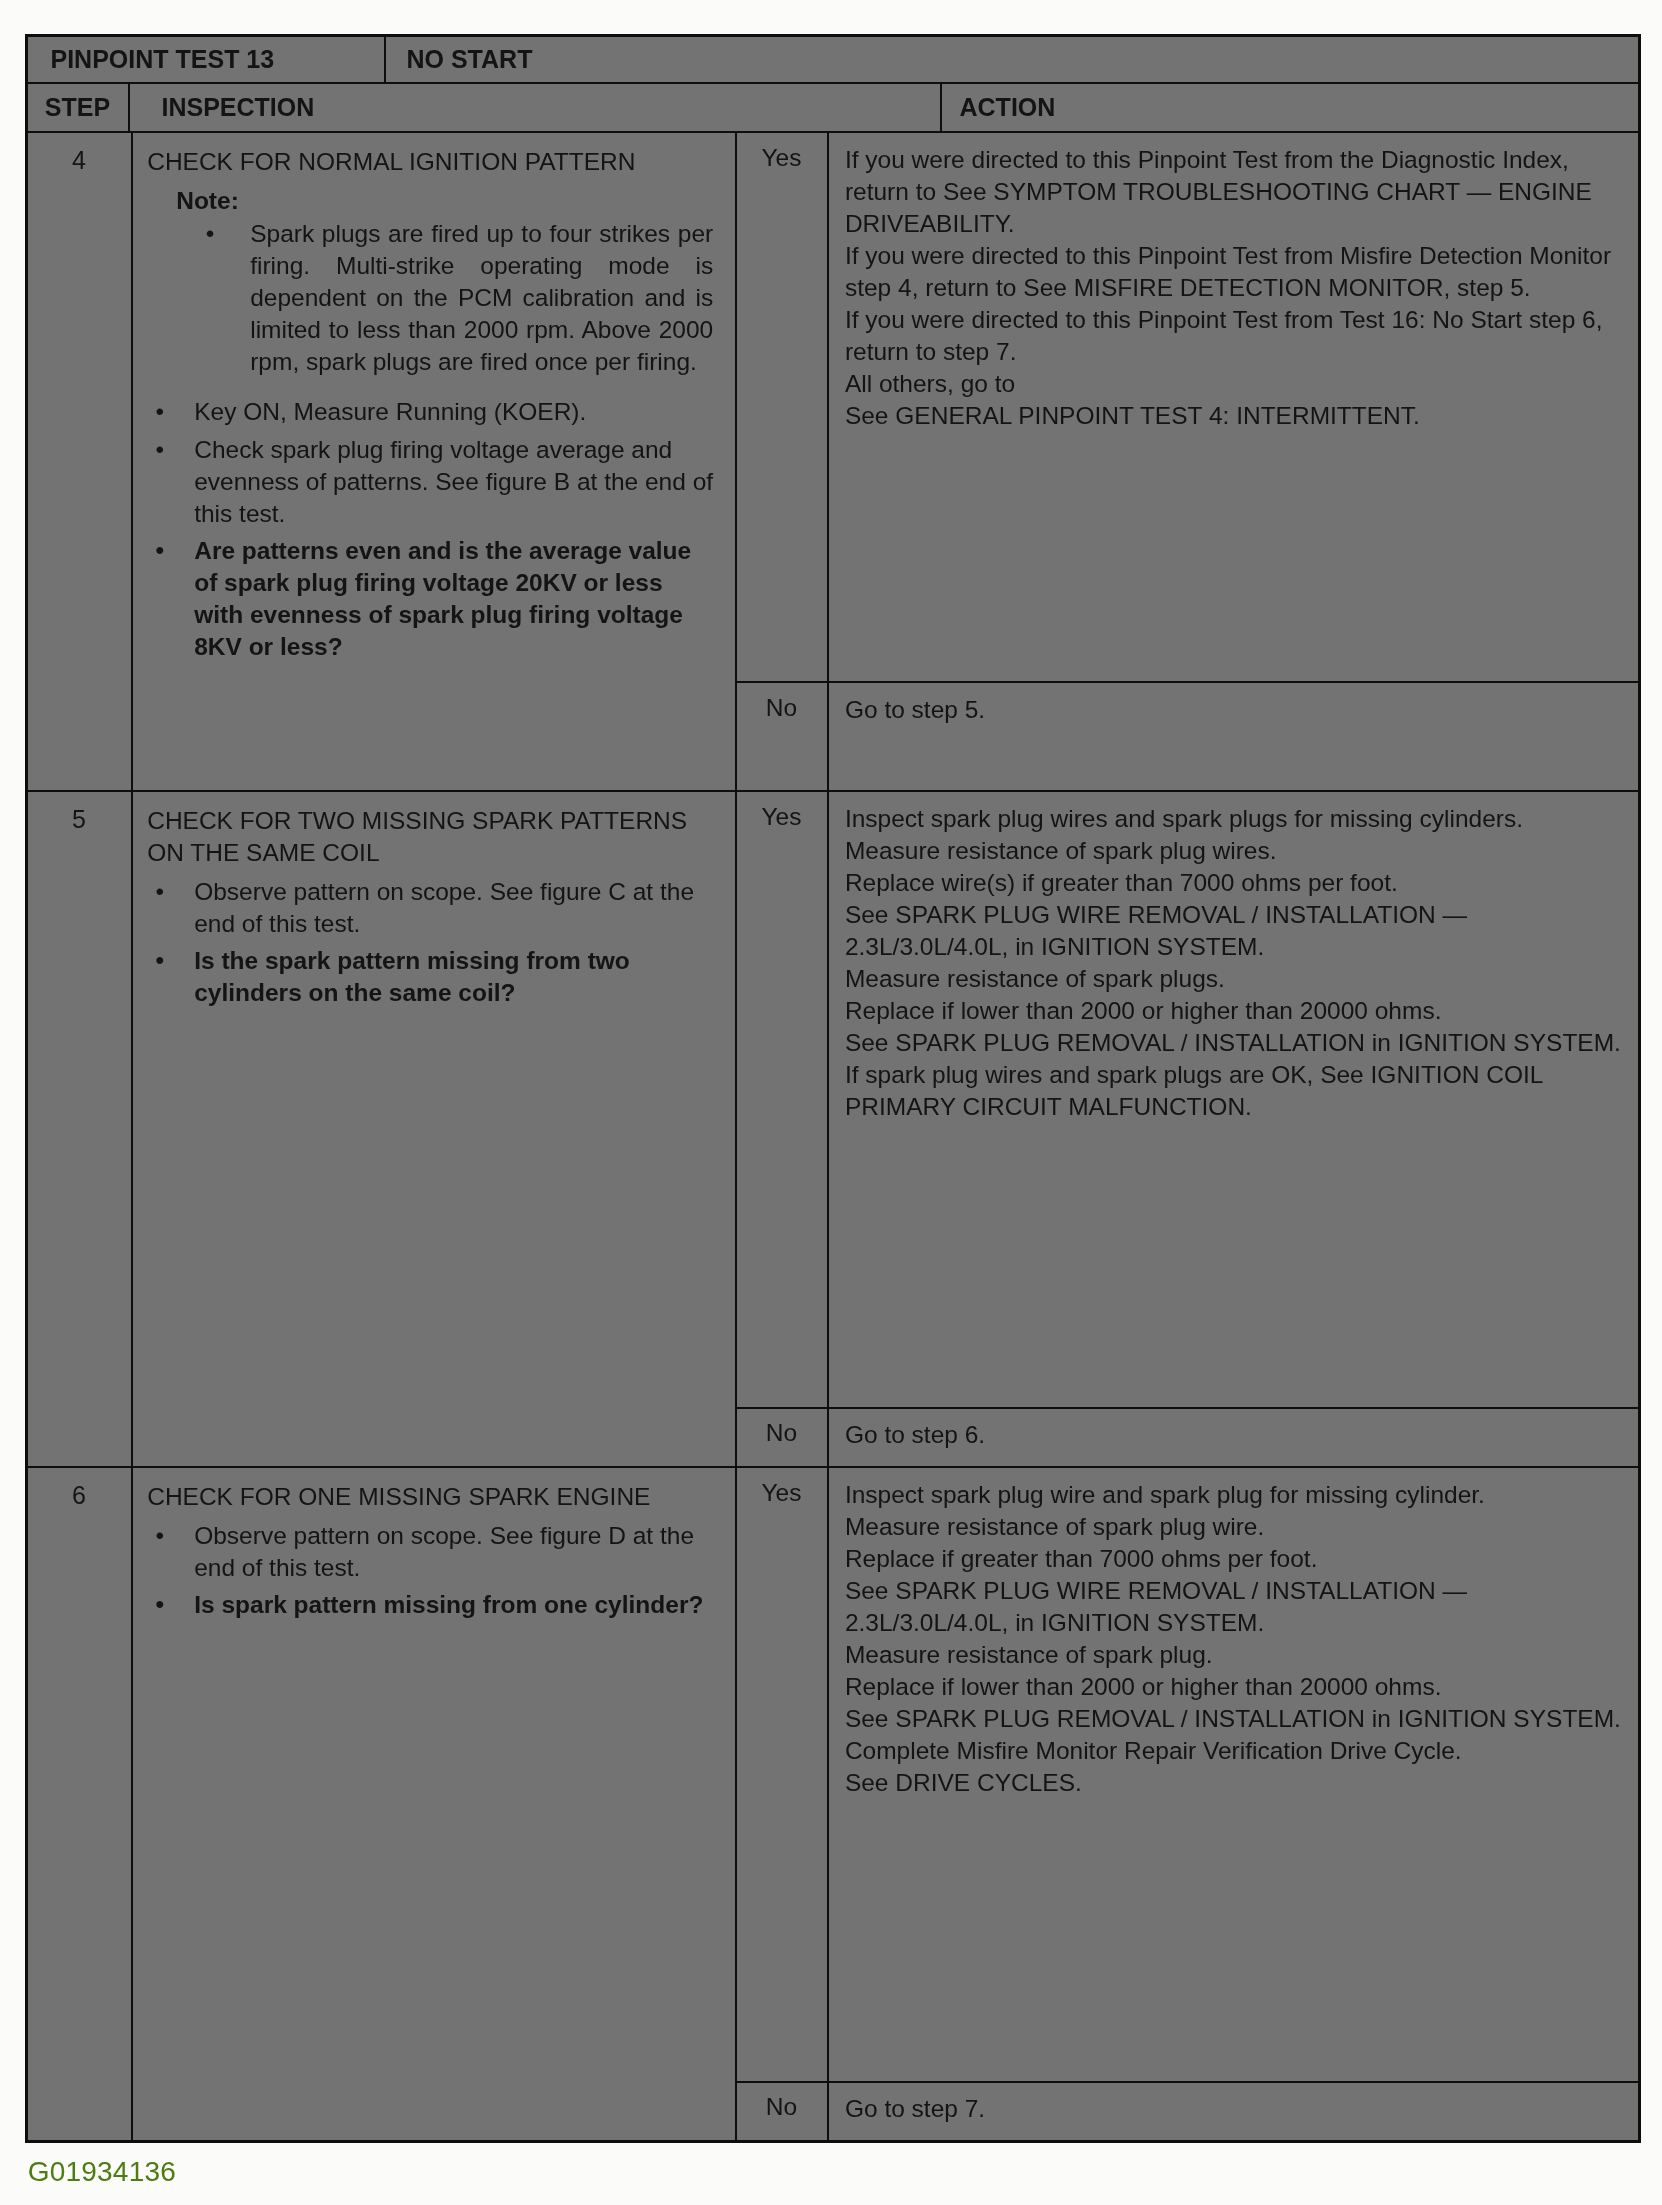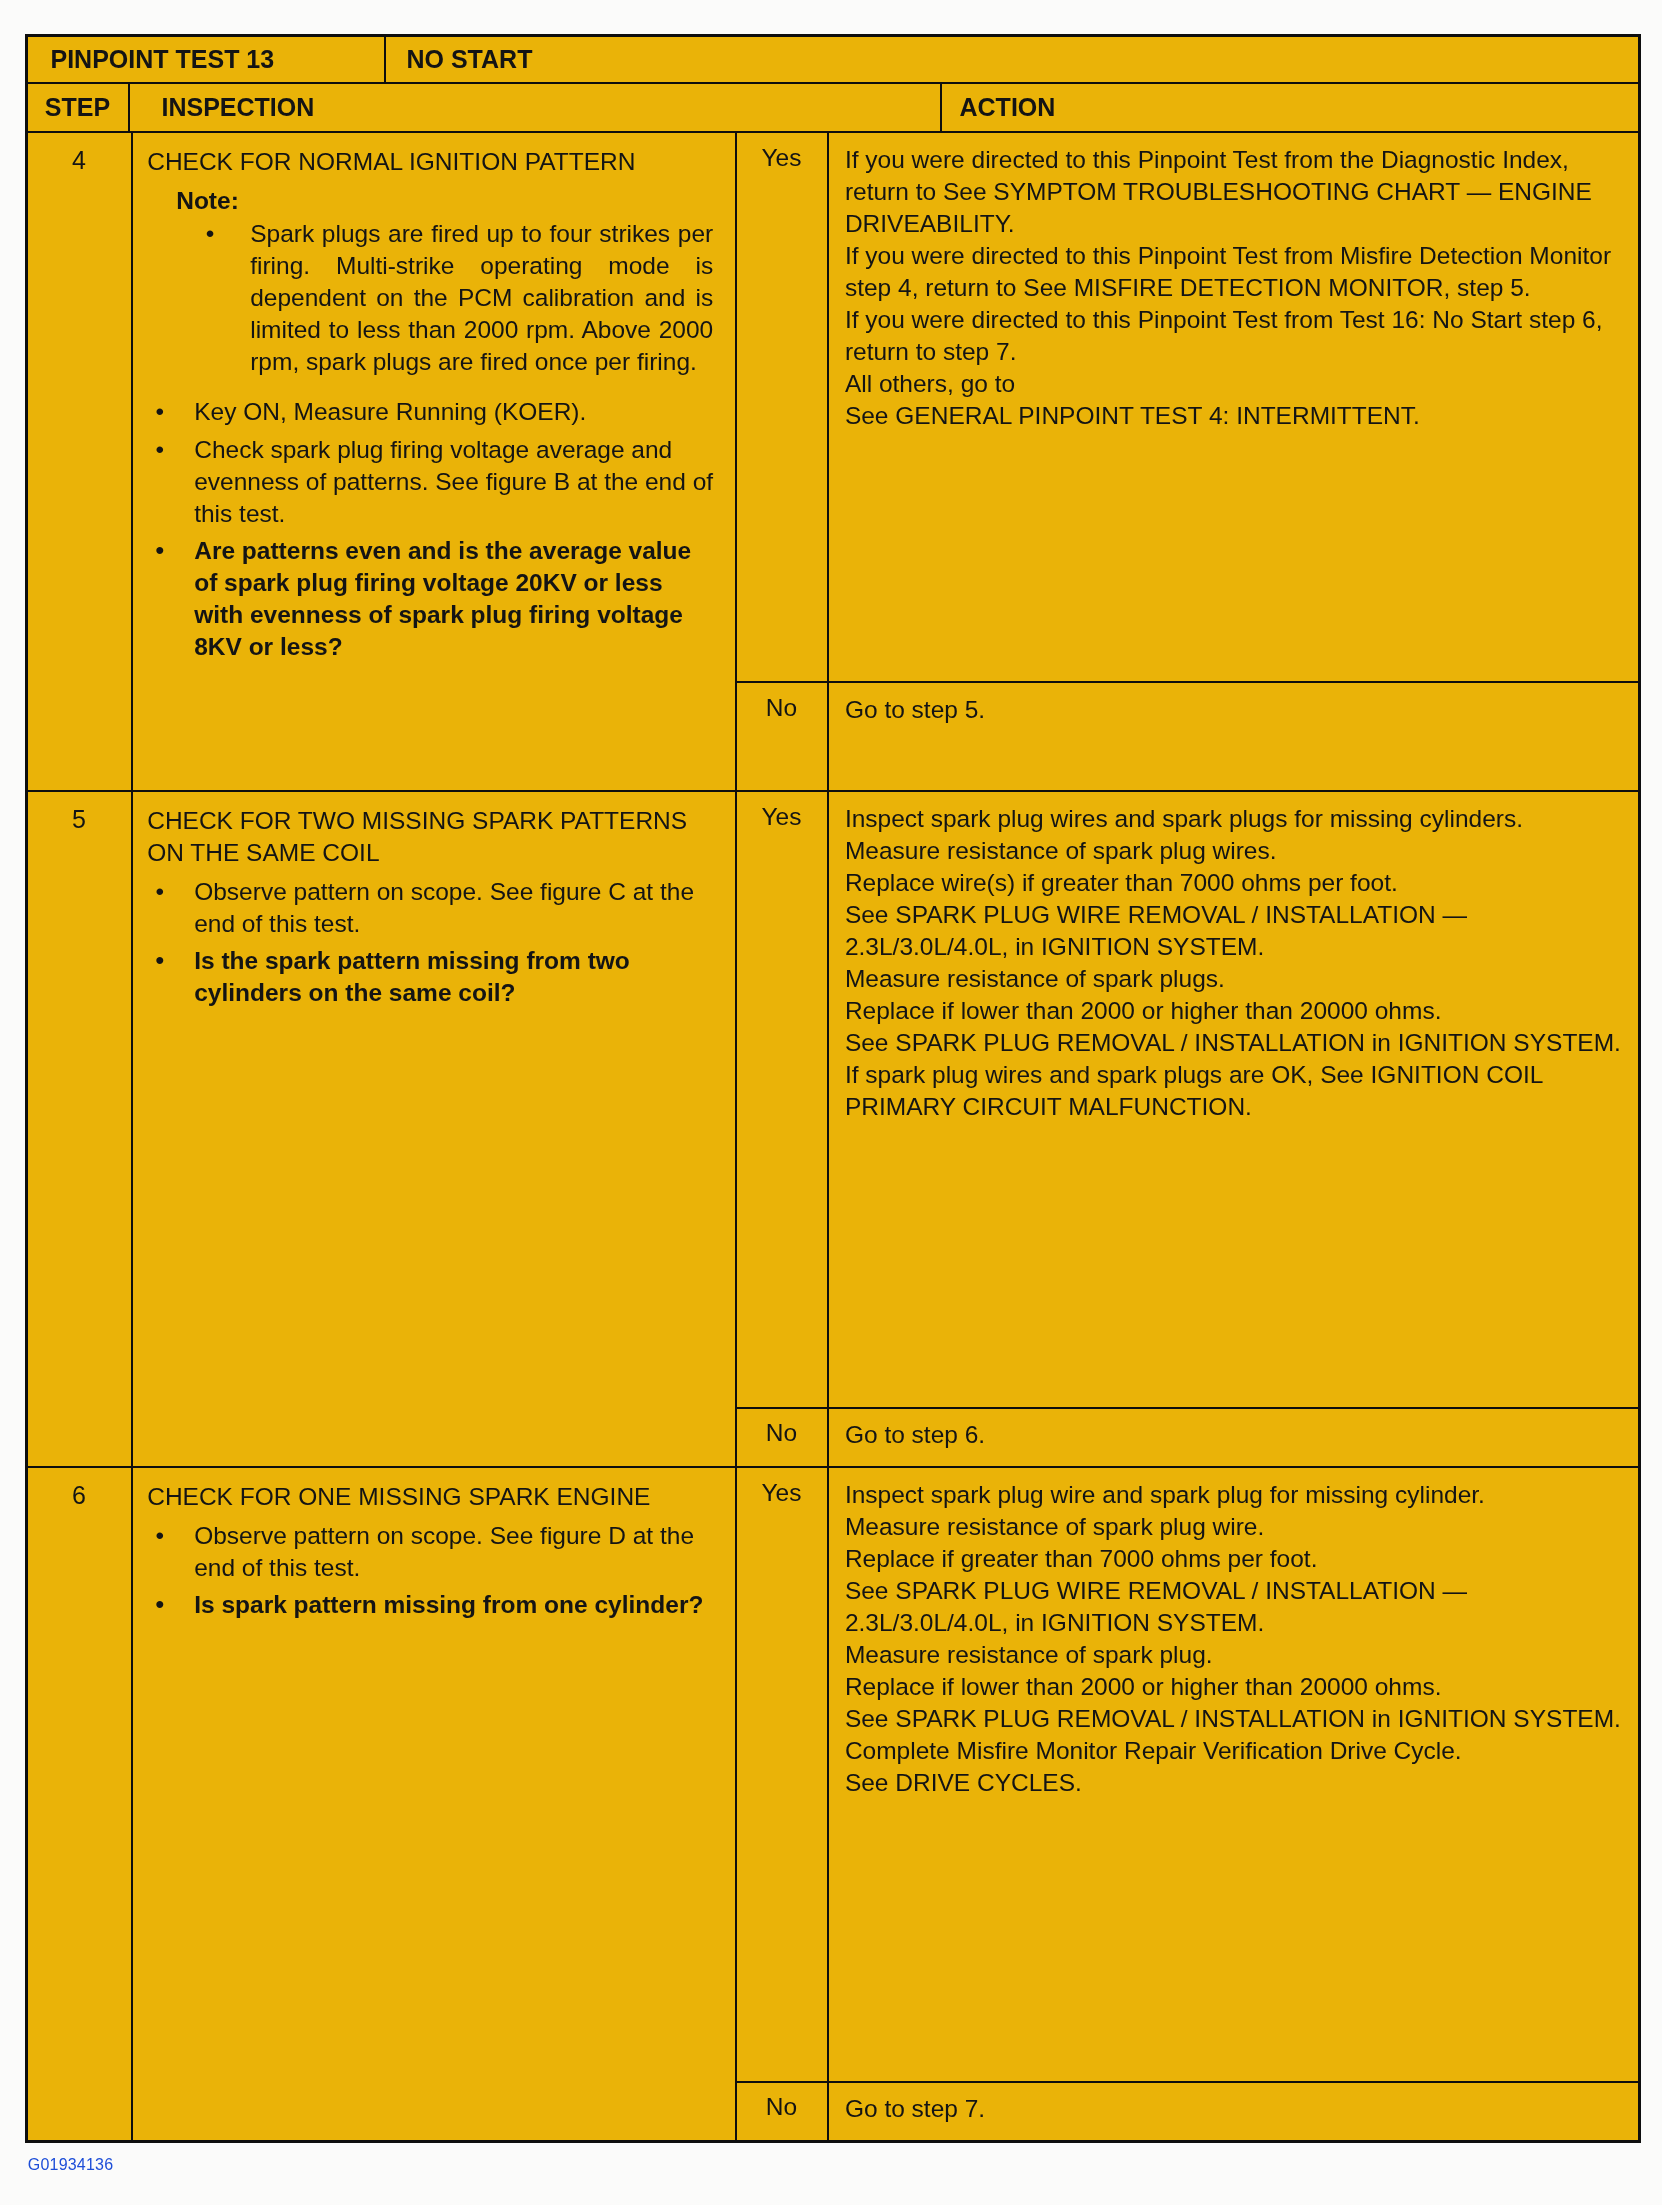--- a/index.html
+++ b/index.html
@@ -8,21 +8,21 @@
     width:1663px; height:2205px;
     font-family:"Liberation Sans", sans-serif;
     color:#141414;
     overflow:hidden;
   }
   .page { padding:34px 23px 0 24.5px; }
 
   .ptable {
     width:1616px;
     border:3.3px solid #0e0e0e;
-    background:#eab308;
+    background:#737373;
   }
 
   
   .hdr1 {
     display:flex; align-items:stretch;
     border-bottom:2.5px solid #0e0e0e;
     min-height:47px;
     font-weight:bold; font-size:25px;
   }
   .hdr1-left {
@@ -79,21 +79,21 @@
   .note-label { font-weight:bold; margin-left:29px; margin-top:3.3px; }
   .bullet { display:flex; margin-top:5.7px; }
   .bullet .dot { flex:none; width:47px; padding-left:8.2px; }
   .bullet .btext { flex:1; }
   .bullet.bold { font-weight:bold; }
   .bullet.gap-top { margin-top:18px; }
   .note-bullet { margin-left:47px; margin-top:1.6px; }
   .note-bullet .dot { width:56px; padding-left:11.5px; }
   .note-bullet .btext { text-align:justify; padding-right:3.3px; }
 
-  .figure-id { margin:13px 0 0 3.3px; font-size:16px; letter-spacing:0.2px; color:#1d4ed8; }
+  .figure-id { margin:13px 0 0 3.3px; font-size:28px; letter-spacing:0.2px; color:#4d7c0f; }
 </style>
 </head>
 <body>
 
 <div class="page">
   <div class="ptable">
 
     <div class="hdr1">
       <div class="hdr1-left">PINPOINT TEST 13</div>
       <div class="hdr1-right">NO START</div>

